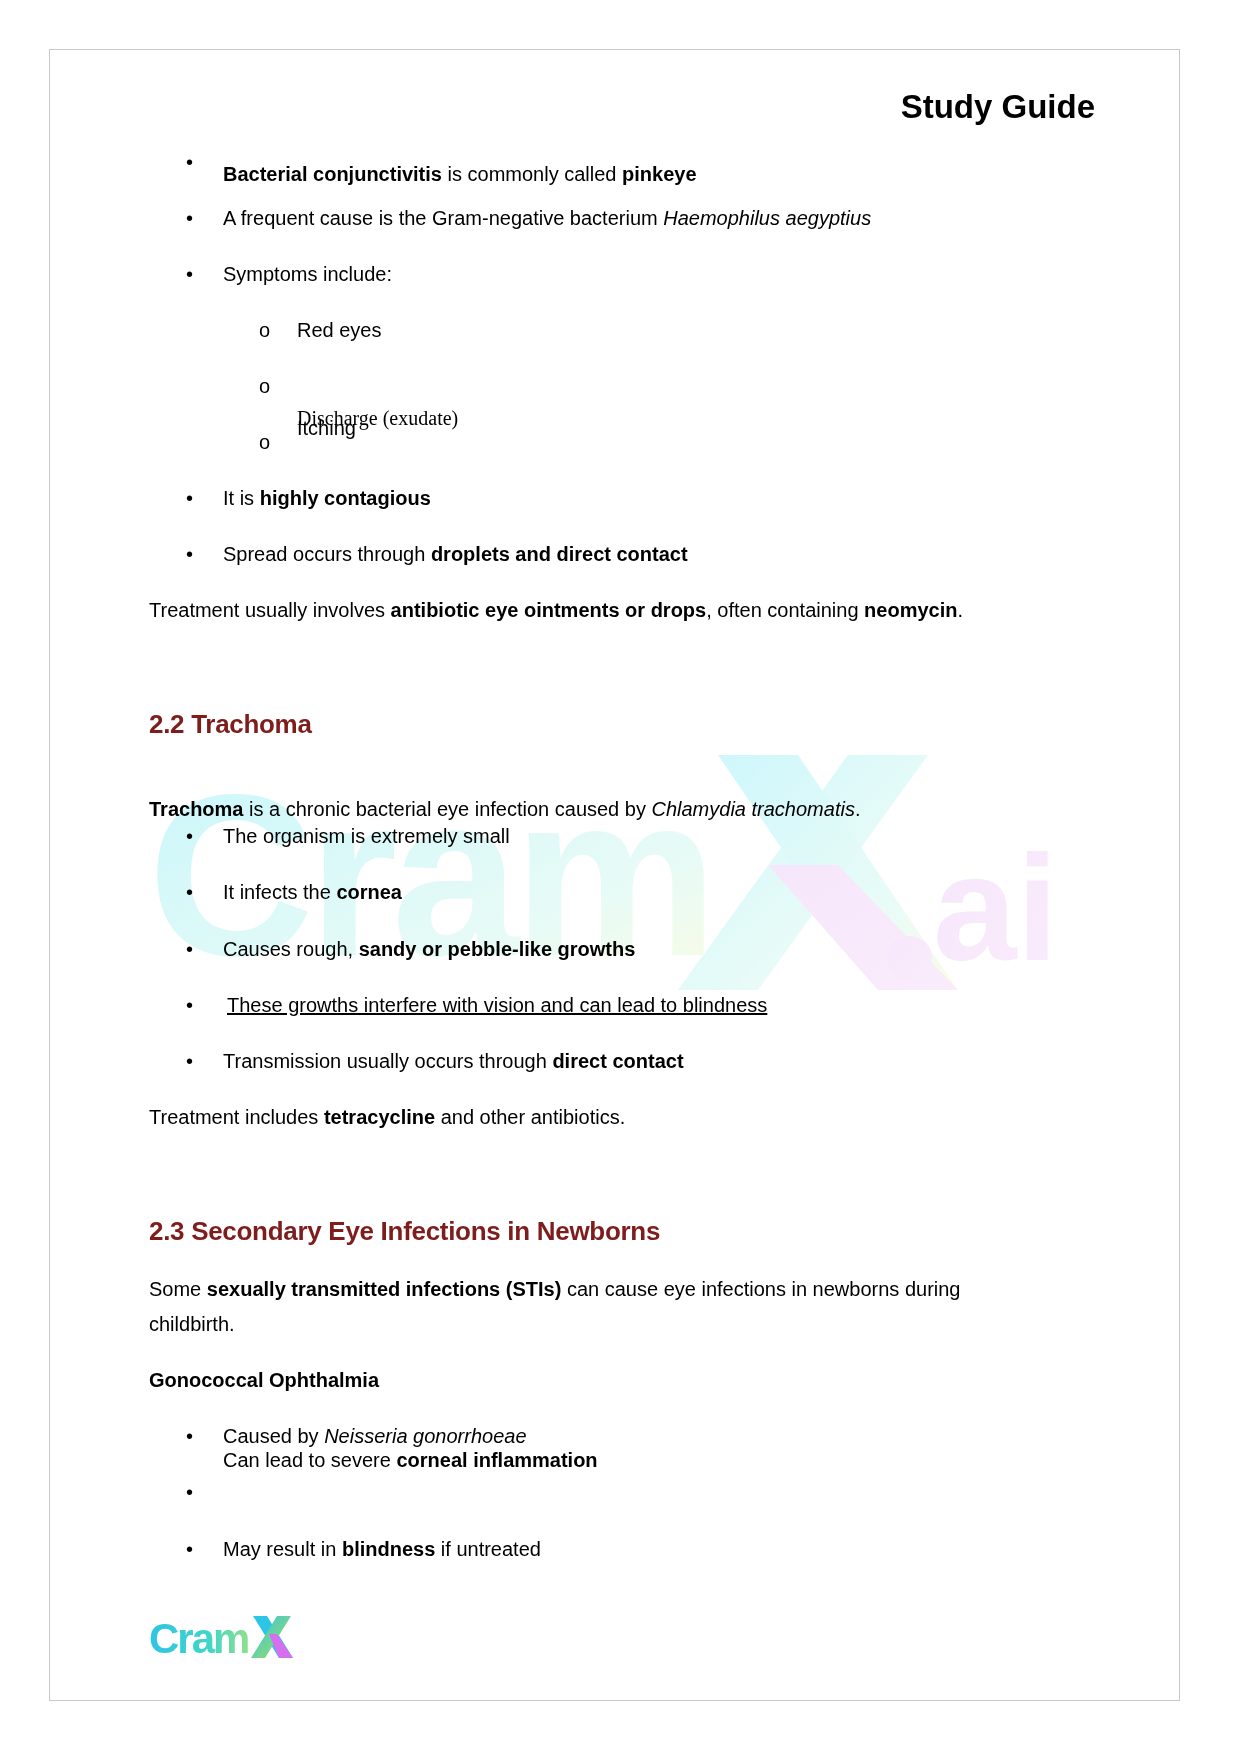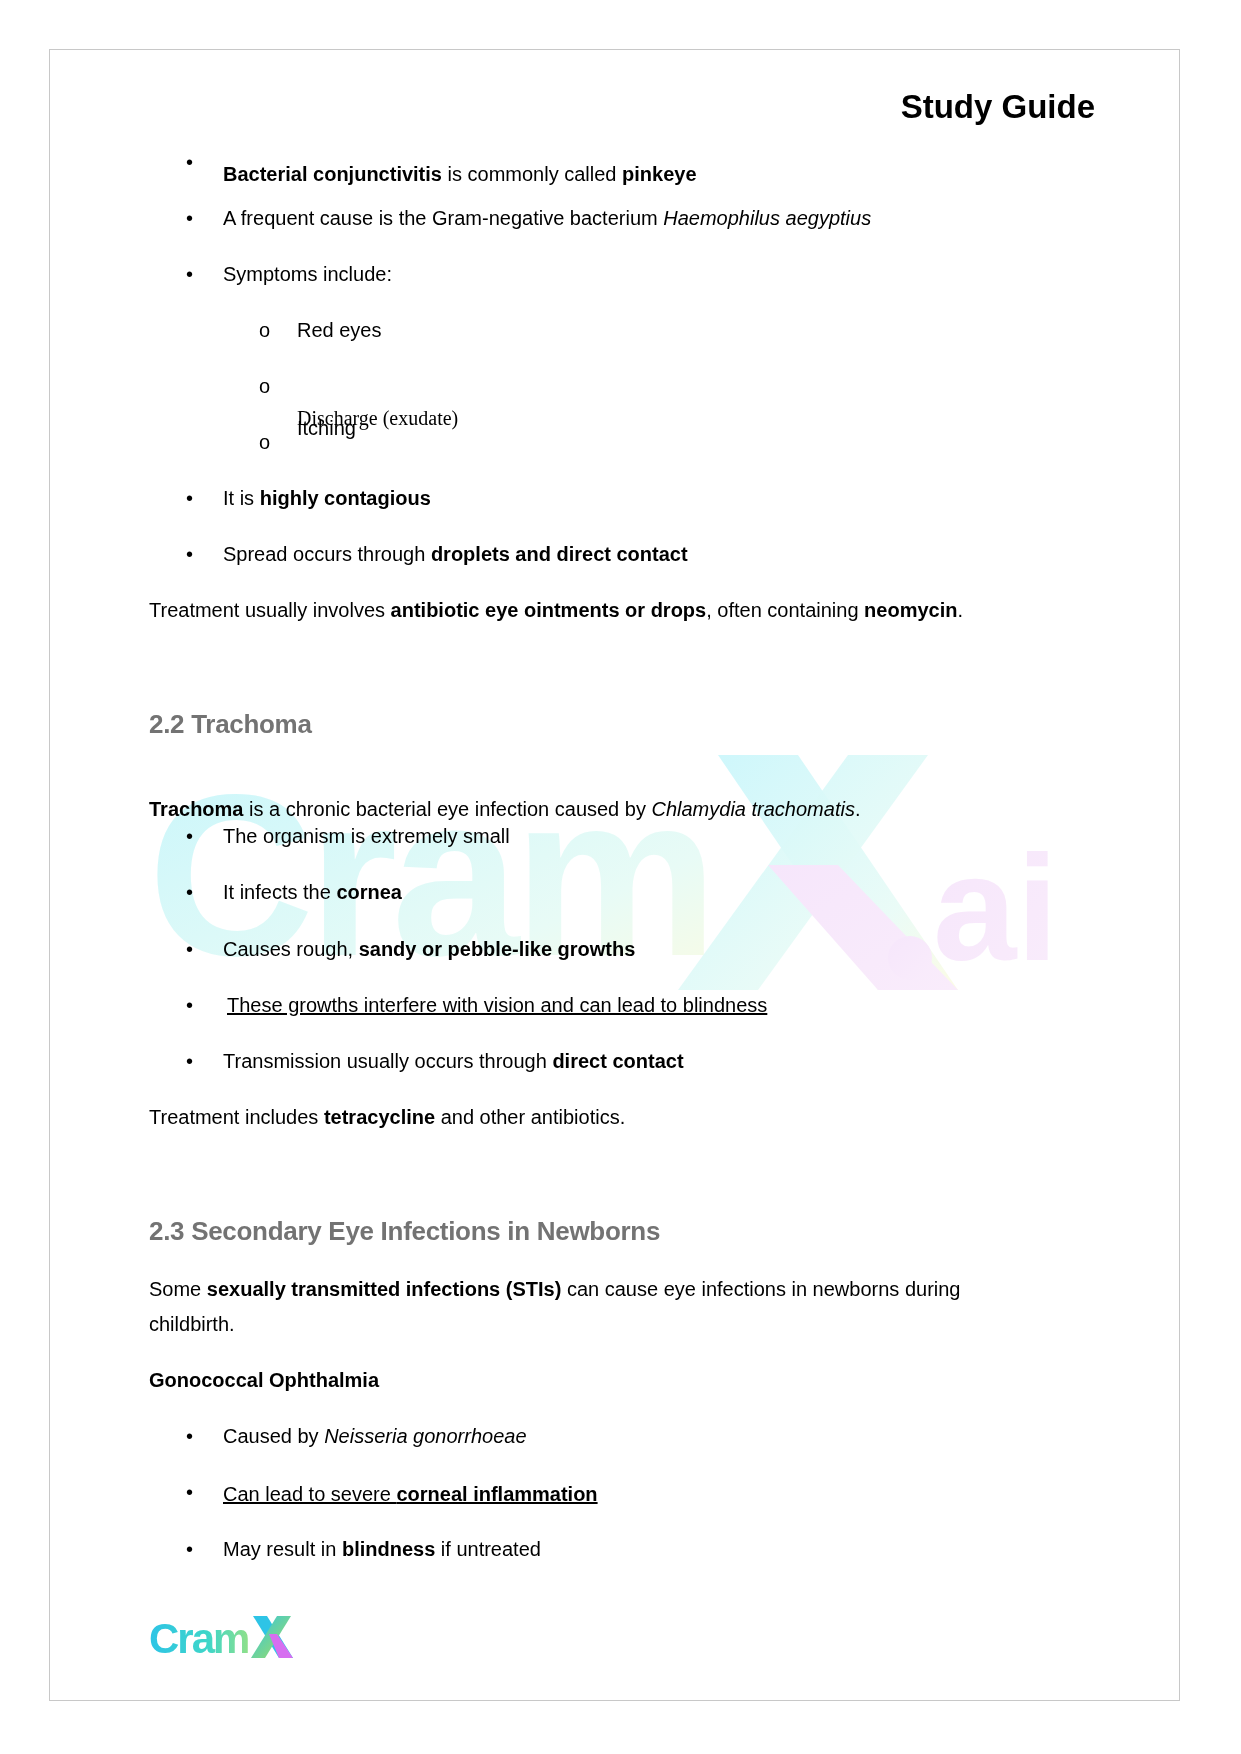--- a/index.html
+++ b/index.html
@@ -2,21 +2,21 @@
 <html><head>
 <meta charset="utf-8">
 <style>
   html, body { margin:0; padding:0; background:#fff; }
   body { width:1241px; height:1754px; position:relative; overflow:hidden; font-family:"Liberation Sans", sans-serif; color:#000; }
   .page { position:absolute; left:49px; top:49px; width:1131px; height:1652px; border:1px solid #c8c8c8; box-sizing:border-box; }
   .title { position:absolute; right:146px; top:88px; font-size:33px; font-weight:bold; }
   .txt { position:absolute; font-size:20px; line-height:24px; white-space:nowrap; }
   .bullet { position:absolute; font-size:20px; line-height:24px; }
   .sub { position:absolute; font-size:20px; line-height:24px; }
-  .h2 { position:absolute; left:149px; font-family:"Liberation Sans", sans-serif; font-size:26px; font-weight:bold; color:#737373; letter-spacing:-0.3px; }
+  .h2 { position:absolute; left:149px; font-family:"Liberation Sans", sans-serif; font-size:26px; font-weight:bold; color:#7f1d1d; letter-spacing:-0.3px; }
   .watermark { position:absolute; left:148px; top:755px; width:940px; height:235px; pointer-events:none; }
   .logo { position:absolute; left:149px; top:1614px; }
   b { font-weight:bold; }
   i { font-style:italic; }
 </style>
 </head>
 <body>
 
 <div class="page"></div>
 
@@ -91,21 +91,21 @@
 
 <div class="txt" style="left:149px;top:1277px;"><span>Some </span><b>sexually transmitted infections (STIs)</b><span> can cause eye infections in newborns during</span></div>
 <div class="txt" style="left:149px;top:1312px;text-align:center;">childbirth.</div>
 
 <div class="txt" style="left:149px;top:1368px;"><b>Gonococcal Ophthalmia</b></div>
 
 <div class="bullet" style="left:186px;top:1424px;">•</div>
 <div class="txt" style="left:223px;top:1424px;"><span>Caused by </span><i>Neisseria gonorrhoeae</i></div>
 
 <div class="bullet" style="left:186px;top:1480px;">•</div>
-<div class="txt" style="left:223px;top:1482px;text-decoration:underline;"><span>Can lead to severe </span><b>corneal inflammation</b></div>
+<div class="txt" style="left:223px;top:1448px;"><span>Can lead to severe </span><b>corneal inflammation</b></div>
 
 <div class="bullet" style="left:186px;top:1537px;">•</div>
 <div class="txt" style="left:223px;top:1537px;"><span>May result in </span><b>blindness</b><span> if untreated</span></div>
 
 <svg class="logo" width="146" height="46" viewBox="0 0 146 46">
   <defs>
     <linearGradient id="lg1" x1="0" y1="0" x2="1" y2="0">
       <stop offset="0" stop-color="#2ec4e6"></stop>
       <stop offset="0.6" stop-color="#3fd6c8"></stop>
       <stop offset="1" stop-color="#8fe08a"></stop>

